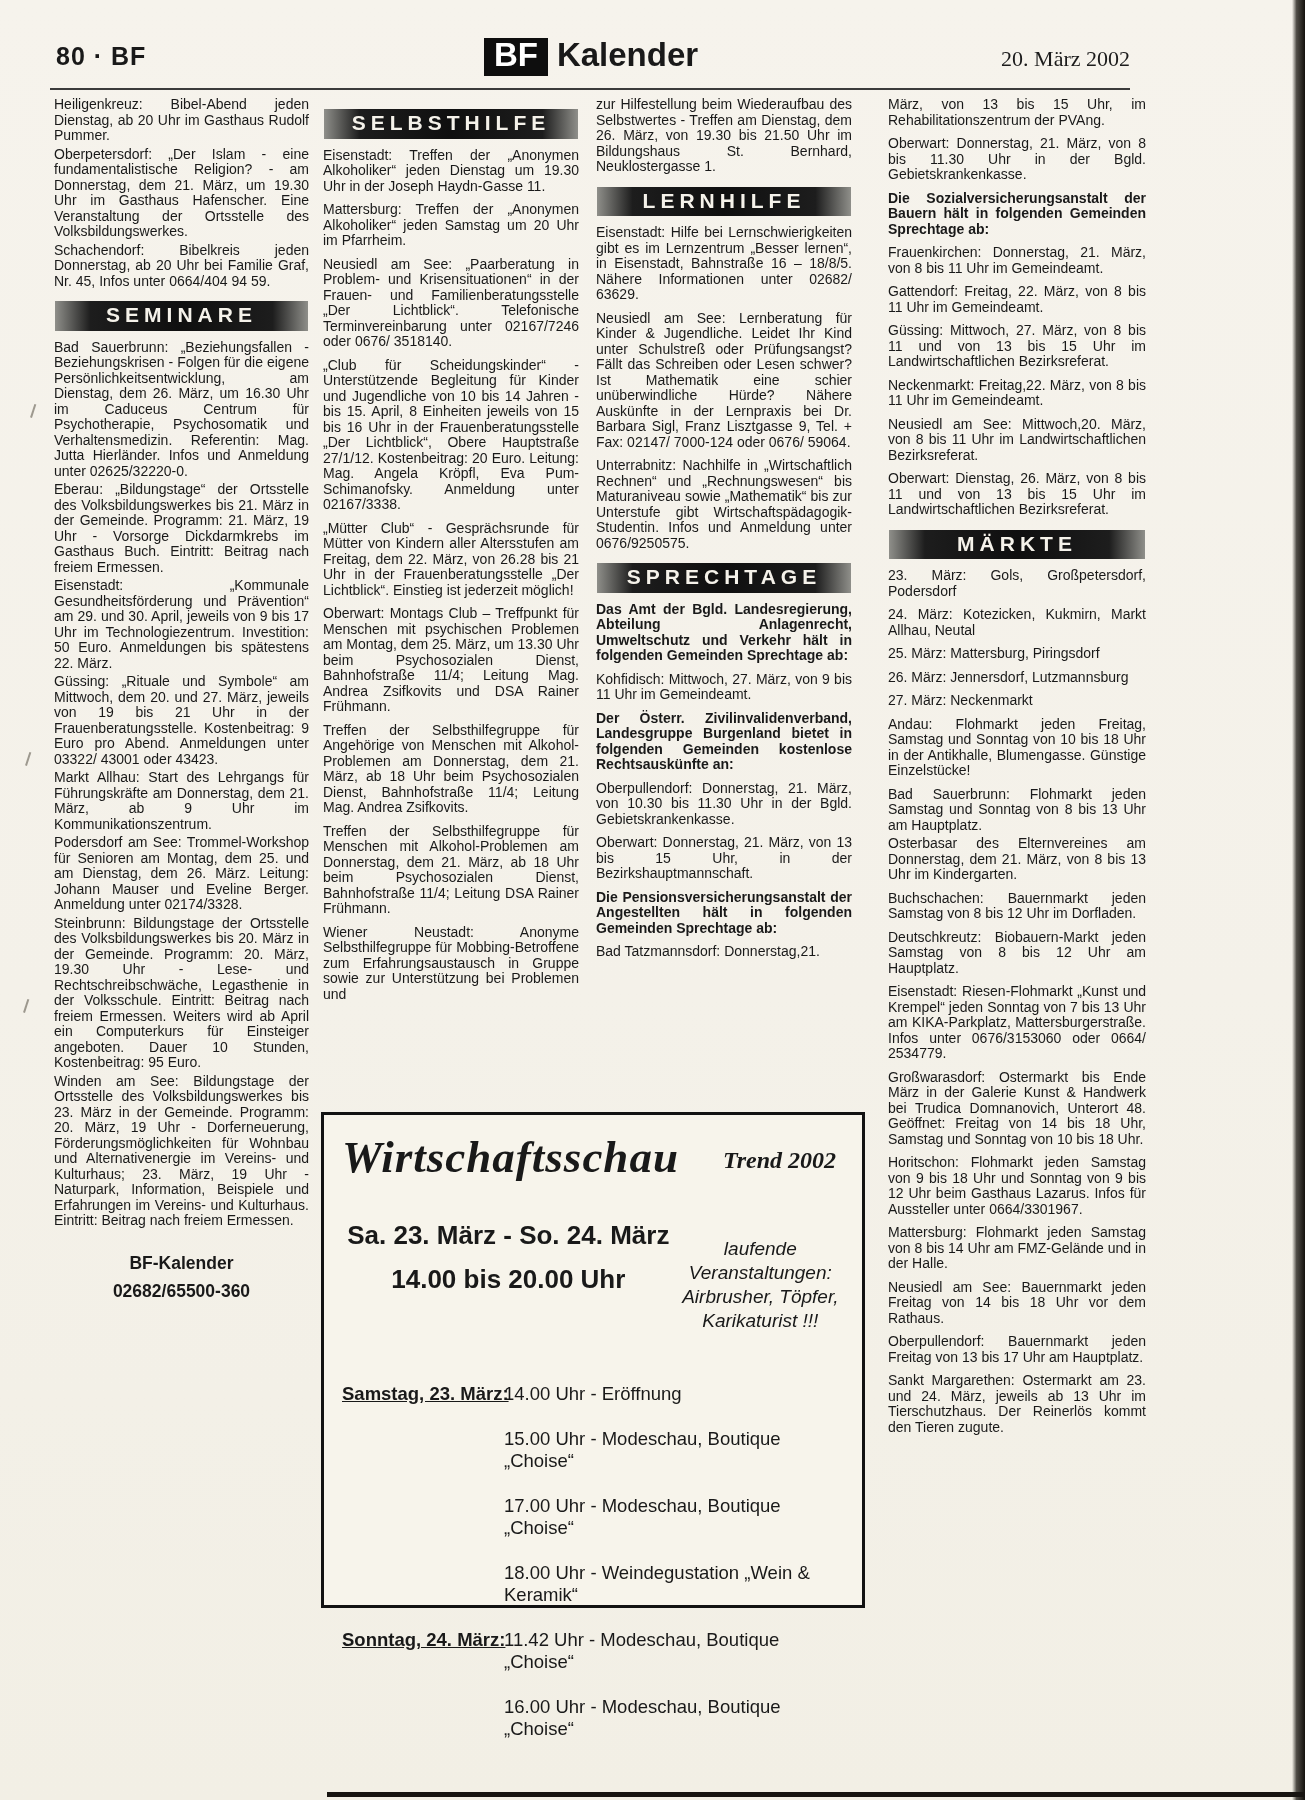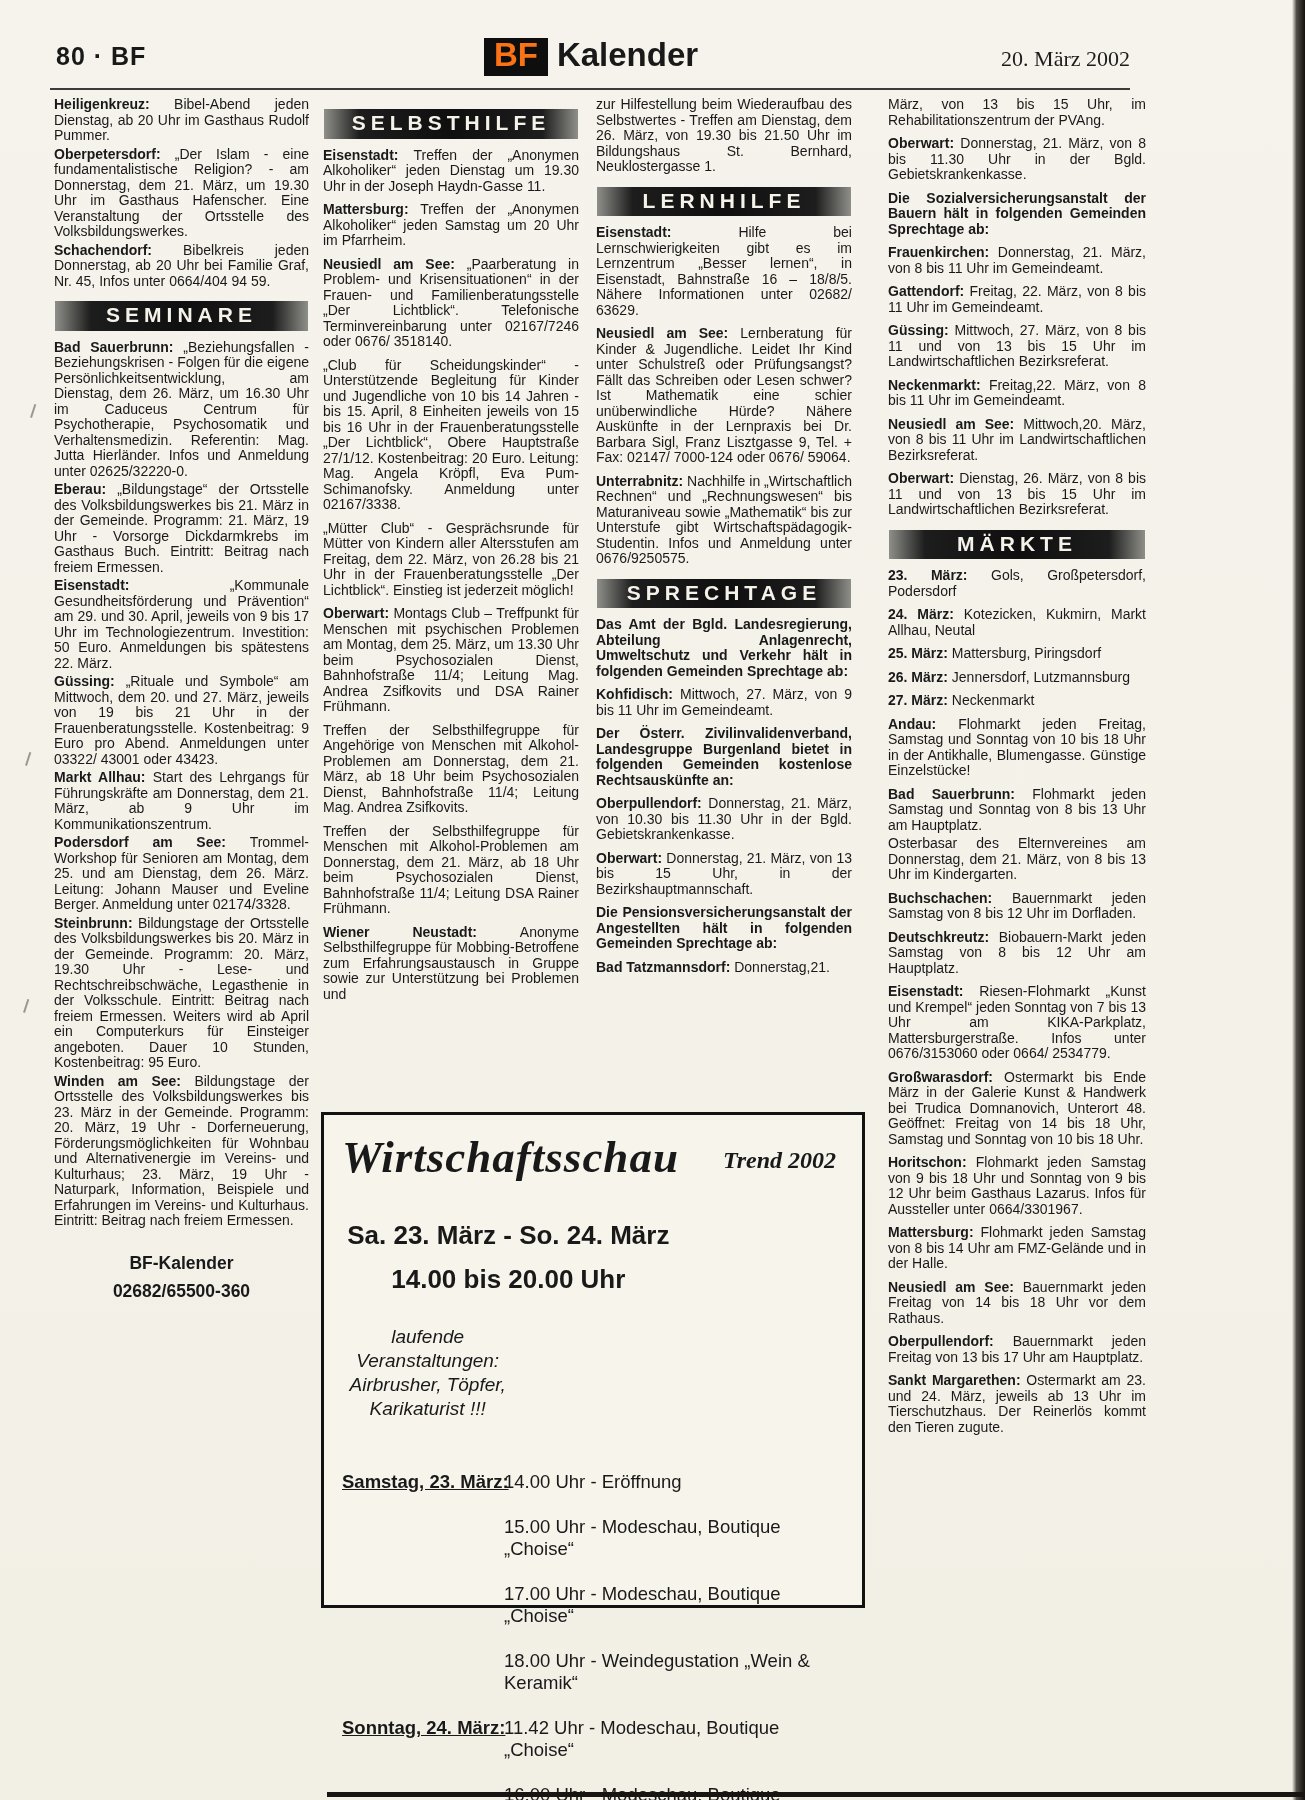--- a/index.html
+++ b/index.html
@@ -4,47 +4,47 @@
 <title>BF Kalender</title>
 <style>
   html,body{margin:0;padding:0;background:#9b9890;}
   .page{position:relative;width:1305px;height:1800px;overflow:hidden;
         background:linear-gradient(180deg,#f6f3ec 0%,#f4f1e9 55%,#f2efe5 100%);
         font-family:"Liberation Sans",sans-serif;color:#191919;}
   
   .page-label{position:absolute;top:42px;left:56px;font-size:25px;font-weight:bold;letter-spacing:1px;}
   .masthead-center{position:absolute;top:36px;left:52px;width:1078px;text-align:center;
         font-size:33px;font-weight:bold;}
-  .bf-box{display:inline-block;background:#0e0e0e;color:#f97316;padding:0 10px 3px;margin-right:9px;line-height:1.05;}
+  .bf-box{display:inline-block;background:#0e0e0e;color:#ffffff;padding:0 10px 3px;margin-right:9px;line-height:1.05;}
   .date{position:absolute;top:46px;left:52px;width:1078px;text-align:right;
         font-family:"Liberation Serif",serif;font-size:22px;color:#1c1c1c;}
   .header-rule{position:absolute;top:88px;left:50px;width:1080px;border-top:2px solid #3b3b3b;}
   
   .col{position:absolute;top:97px;text-align:justify;font-size:14px;line-height:15.5px;overflow:hidden;}
   #col1{left:54px;width:255px;height:1692px;}
   #col2{left:323px;width:256px;height:1004px;}
   #col3{left:596px;width:256px;height:1004px;}
   #col4{left:888px;width:258px;height:1698px;}
   .para{margin:0;overflow-wrap:break-word;}
   .para + .para{margin-top:3px;}
   .para.gap{margin-top:8px;}
-  .lead{font-weight:bold;}
+  .lead{font-weight:normal;}
   .allbold{font-weight:bold;}
   .section-header{margin:12px 1px 9px;padding:6px 0 8px;text-align:center;color:#f5f2ea;
         font-weight:bold;font-size:21px;letter-spacing:5px;
         background:linear-gradient(90deg,#8f8f8a 0%,#1d1d1d 14%,#0f0f0f 50%,#1d1d1d 86%,#8f8f8a 100%);}
   .contact{margin-top:20px;text-align:center;font-weight:bold;font-size:17.5px;line-height:28px;}
   
   #ad{position:absolute;left:321px;top:1112px;width:544px;height:496px;border:3px solid #121212;
       background:#f7f4eb;box-sizing:border-box;padding:16px 16px 0 18px;}
   .ad-head{position:relative;height:70px;}
   .ad-title{font-family:"Liberation Serif",serif;font-style:italic;font-weight:bold;font-size:45px;letter-spacing:1px;}
   .ad-trend{position:absolute;right:10px;top:16px;font-family:"Liberation Serif",serif;
       font-style:italic;font-weight:bold;font-size:24px;}
-  .ad-mid{display:flex;margin-top:12px;flex-direction:column;}
+  .ad-mid{display:flex;margin-top:12px;}
   .ad-lines{width:66%;text-align:center;font-weight:bold;font-size:26px;line-height:44px;}
   .ad-side{width:34%;text-align:center;font-style:italic;font-size:19px;line-height:24px;padding-top:24px;}
   .ad-sched{margin-top:50px;font-size:18.5px;}
   .sched-row{display:flex;margin-bottom:23px;}
   .sched-day{width:162px;flex:none;font-weight:bold;text-decoration:underline;white-space:nowrap;}
   .sched-day:empty{text-decoration:none;}
   .sched-entry{flex:1;}
   
   .edge-right{position:absolute;top:0;right:0;width:13px;height:100%;
       background:linear-gradient(90deg,rgba(24,21,16,0) 0%,rgba(24,21,16,.75) 35%,#14110d 100%);}

